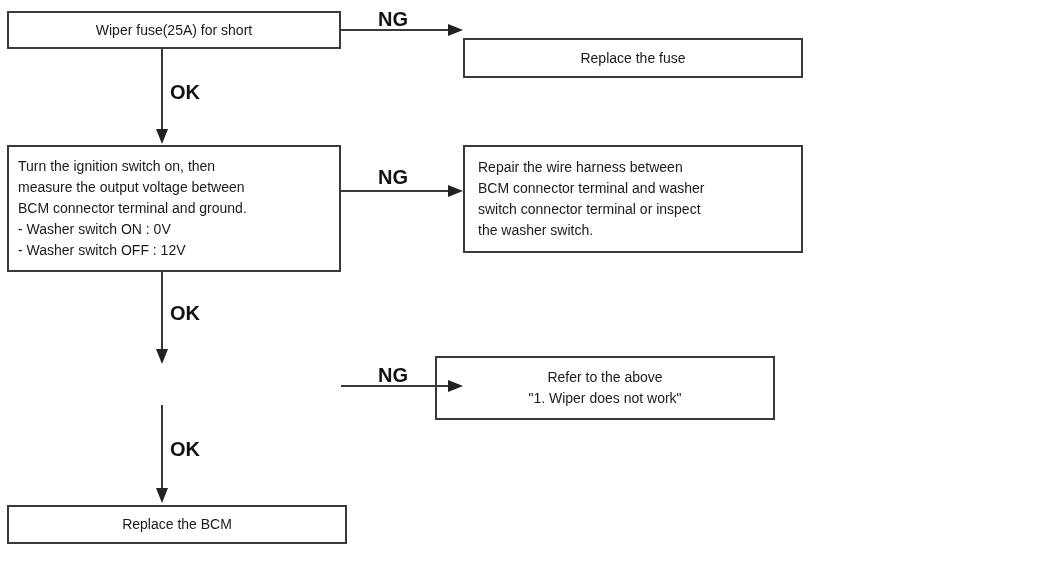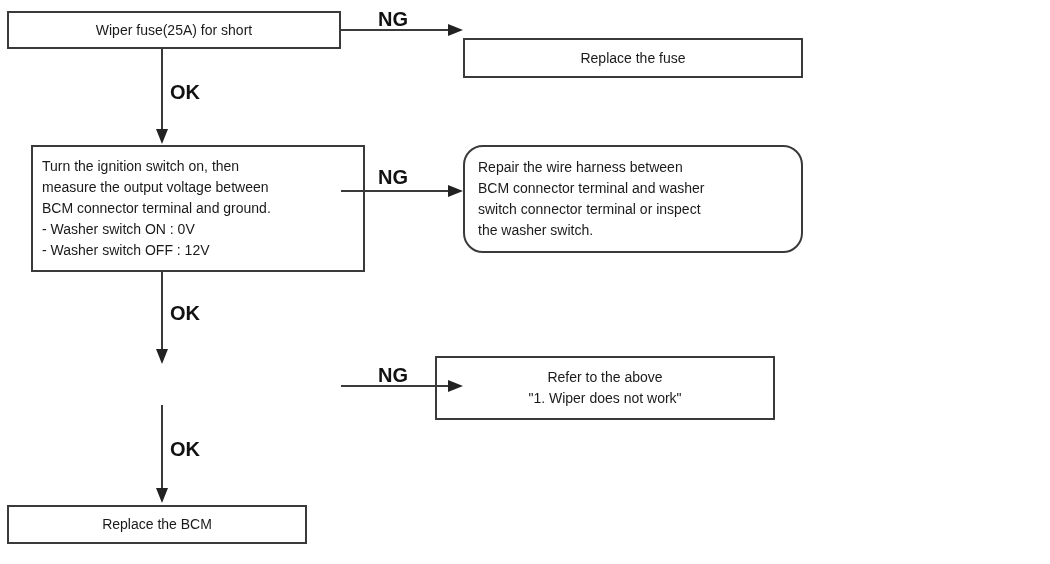--- a/index.html
+++ b/index.html
@@ -71,27 +71,27 @@
     font-size: 20px;
     color: #111111;
   }
   .edge-label.centered {
     width: 44px;
     text-align: center;
   }
 
   
   #box-check-fuse       { left: 7px;   top: 11px;  width: 334px; height: 38px; }
-  #box-check-voltage    { left: 7px;   top: 145px; width: 334px; height: 127px; margin-left: 24px; }
+  #box-check-voltage    { left: 7px;   top: 145px; width: 334px; height: 127px; }
   #box-wiper-inspection { left: 7px;   top: 366px; width: 334px; height: 40px; }
-  #box-replace-bcm      { left: 7px;   top: 505px; width: 300px; height: 39px; }
+  #box-replace-bcm      { left: 7px;   top: 505px; width: 340px; height: 39px; }
 
   
   #box-replace-fuse     { left: 463px; top: 10px;  width: 340px; height: 40px; margin-top: 28px; }
-  #box-repair-harness   { left: 463px; top: 145px; width: 340px; height: 108px; padding-left: 13px; border-radius: 20px; }
+  #box-repair-harness   { left: 463px; top: 145px; width: 340px; height: 108px; padding-left: 13px; }
   #box-refer-above      { left: 435px; top: 356px; width: 340px; height: 64px; }
 
   
   #line-ng-1  { left: 341px; top: 29px;  width: 109px; }
   #head-ng-1  { left: 448px; top: 24px; }
   #line-ng-2  { left: 341px; top: 190px; width: 109px; }
   #head-ng-2  { left: 448px; top: 185px; }
   #line-ng-3  { left: 341px; top: 385px; width: 109px; }
   #head-ng-3  { left: 448px; top: 380px; }
 

